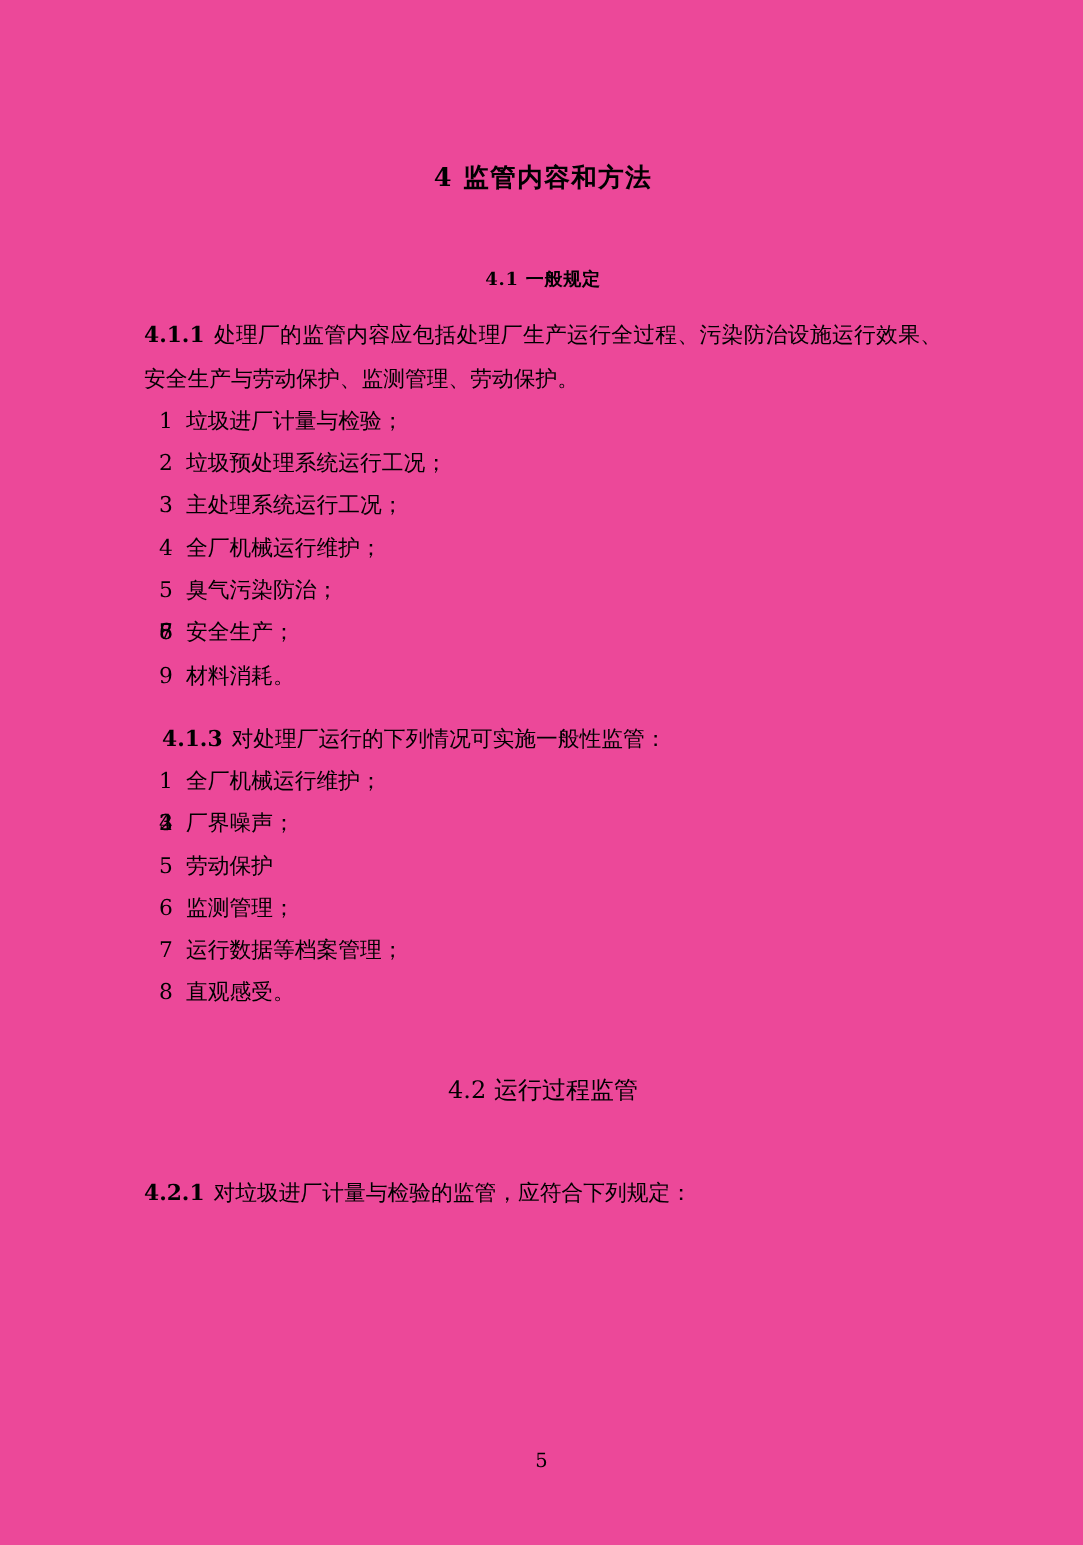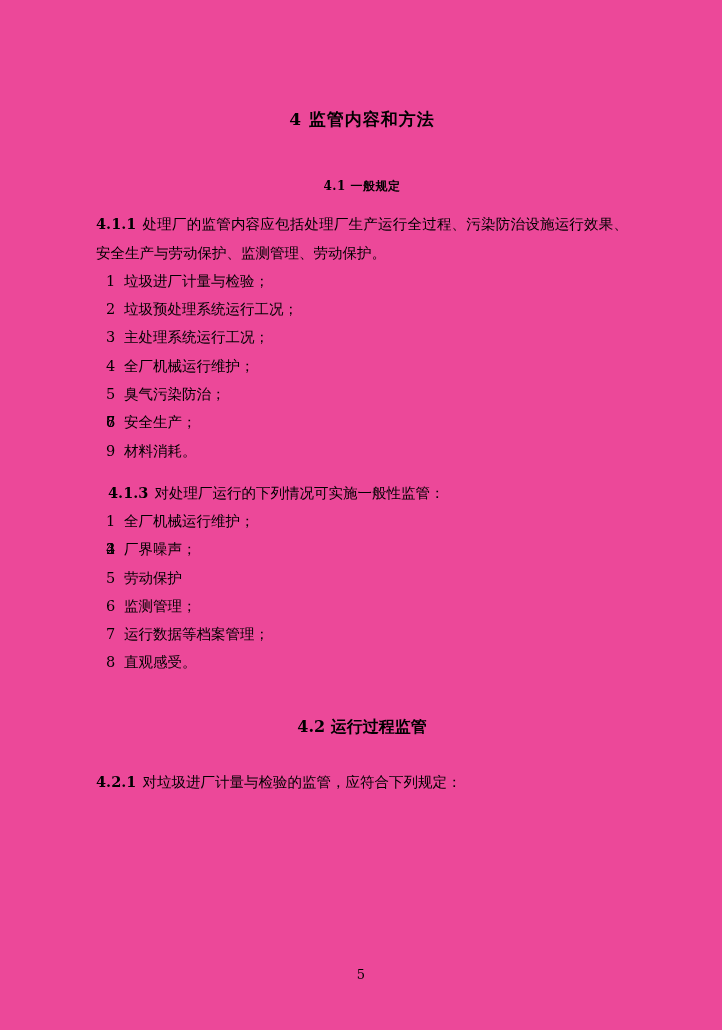--- a/index.html
+++ b/index.html
@@ -68,21 +68,21 @@
     position: relative;
   }
   .list li .idx {
     position: absolute;
     left: 10px;
     top: 0;
   }
   .h2-mid {
     text-align: center;
     font-size: 16px;
-    font-weight: bold;
+    font-weight: normal;
     margin: 40px 0 0 0;
   }
   .footer-num {
     position: absolute;
     left: 0;
     right: 0;
     bottom: 48px;
     text-align: center;
     font-size: 13px;
     font-family: "DejaVu Serif", "Liberation Serif", serif;
@@ -125,20 +125,20 @@
       <li><span class="idx">3</span></li>
       <li><span class="idx">4</span><span>厂界噪声；</span></li>
       <li><span class="idx">5</span><span>劳动保护</span></li>
       <li><span class="idx">6</span><span>监测管理；</span></li>
       <li><span class="idx">7</span><span>运行数据等档案管理；</span></li>
       <li><span class="idx">8</span><span>直观感受。</span></li>
     </ul>
 
     <div class="h2-mid">4.2  运行过程监管</div>
 
-    <p class="para" style="margin-top:30px">
+    <p class="para" style="margin-top:44px">
       <span class="num">4.2.1</span><span>对垃圾进厂计量与检验的监管，应符合下列规定：</span>
     </p>
 
   </div>
 
   <div class="footer-num">5</div>
 </div>
 
 </body></html>

